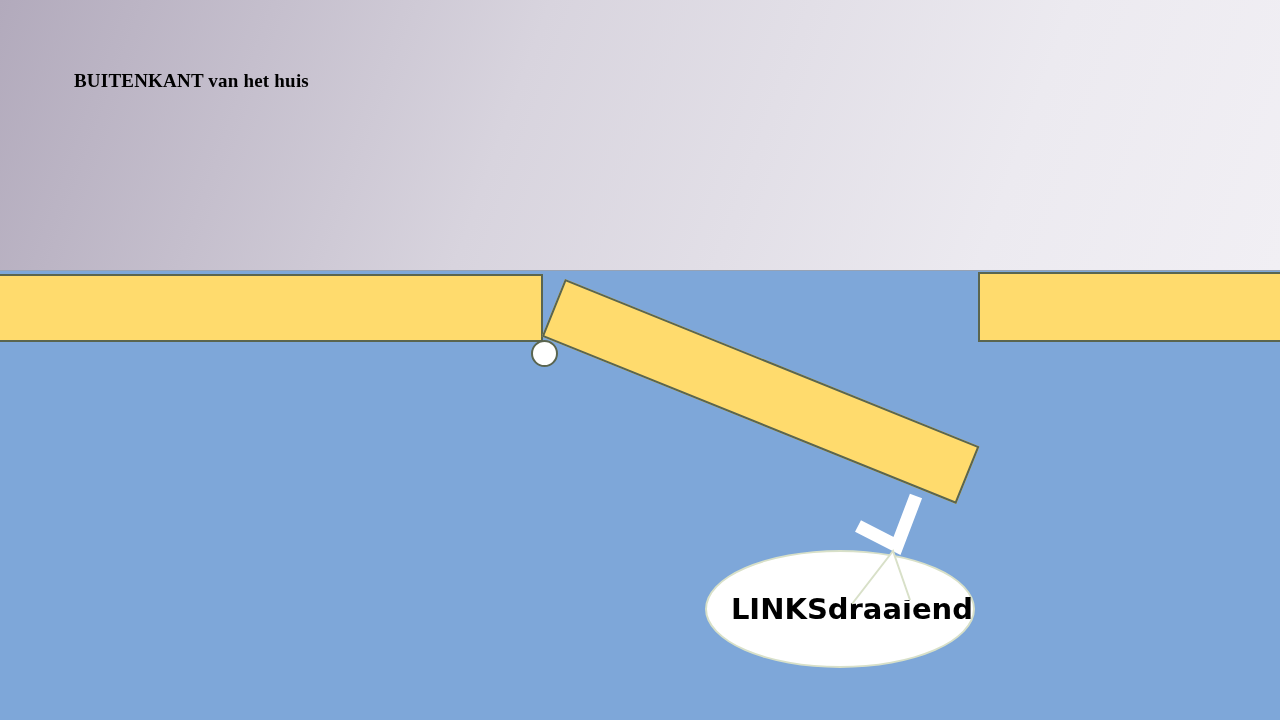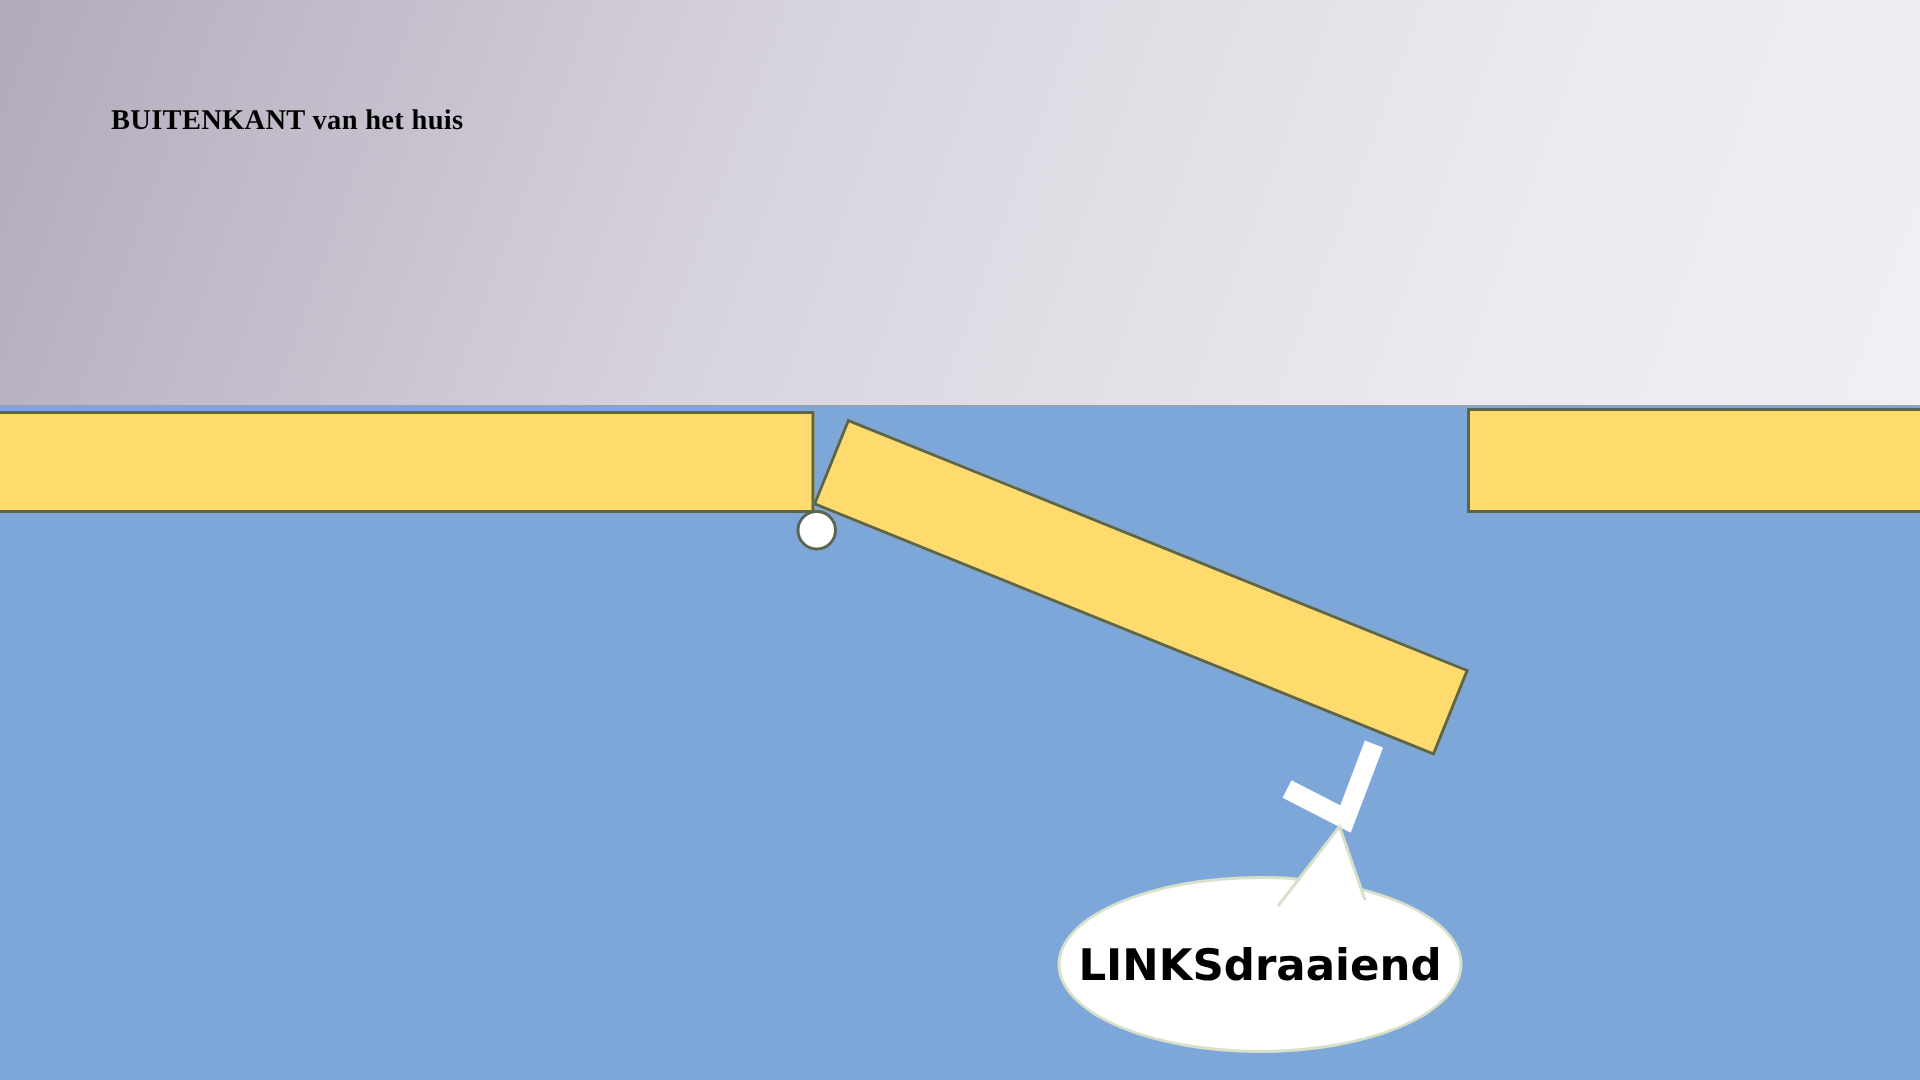--- a/index.html
+++ b/index.html
@@ -80,29 +80,29 @@
   }
   .handle {
     fill: none;
     stroke: #ffffff;
     stroke-width: 13;
     stroke-linejoin: miter;
   }
   
   .bubble {
     position: absolute;
-    left: 705px; top: 584px;
+    left: 705px; top: 550px;
     width: 270px; height: 118px;
     background: var(--bubble-fill, #ffffff);
     border: 2px solid var(--bubble-border, #d8e0c8);
     border-radius: 50%;
     box-sizing: border-box;
     display: flex;
     align-items: center;
-    justify-content: center;
+    justify-content: flex-end;
   }
   .bubble-text {
     font-weight: bold;
     font-size: 29px;
     color: var(--text, #000000);
   }
   .tail-fill { fill: var(--bubble-fill, #ffffff); }
   .tail-edge {
     fill: none;
     stroke: var(--bubble-border, #d8e0c8);

